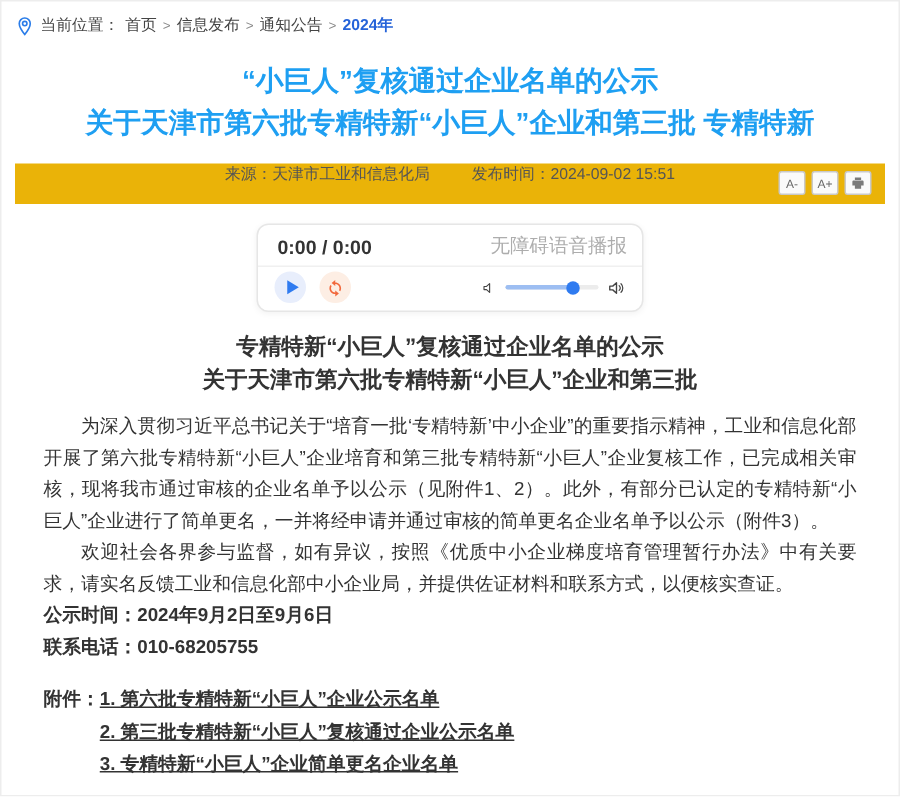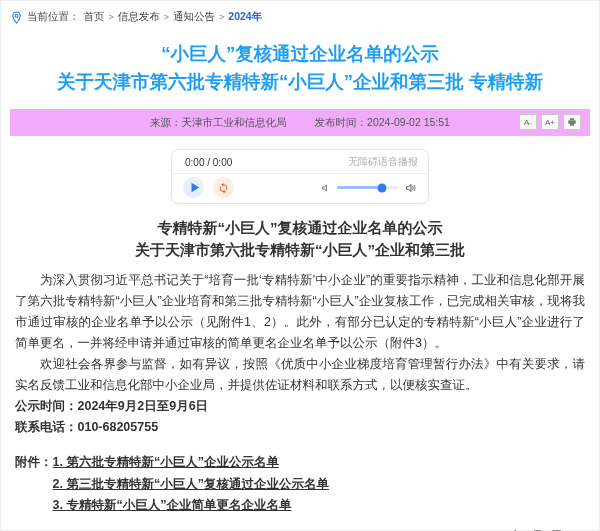--- a/index.html
+++ b/index.html
@@ -27,43 +27,43 @@
   .breadcrumb a.active { color:#2563d9; font-weight:bold; }
   
   .title {
     margin:16px auto 0; text-align:center;
     color:#1e9ff2; font-size:18.5px; font-weight:bold;
     line-height:28px; width:540px;
   }
   .title span { display:block; }
   
   .meta-bar {
-    margin:13px 9px 0; height:27px; background:#f0abfc;
-    display:flex; align-items:center; justify-content:center;
+    margin:13px 9px 0; height:27px; background:#eab308;
+    display:flex; align-items:flex-start; justify-content:center;
     gap:28px; font-size:10.5px; color:#555; position:relative;
   }
   .meta-actions { position:absolute; right:9px; top:5px; display:flex; gap:4px; }
   .meta-actions button {
     width:18px; height:16px; font-size:8px; color:#666;
     background:#fafafa; border:1px solid #c9c9c9; border-radius:2px;
     display:flex; align-items:center; justify-content:center; cursor:pointer;
     font-family:"Liberation Sans", sans-serif; padding:0;
   }
   
   .audio-card {
     width:258px; margin:13px auto 0;
     border:1px solid #e6e6e6; border-radius:8px; background:#fff;
     box-shadow:0 1px 4px rgba(0,0,0,.05);
   }
   .audio-top {
     display:flex; align-items:center; justify-content:space-between;
     padding:5px 10px 4px 13px; border-bottom:1px solid #f0f0f0;
   }
-  .audio-time { font-size:10px; color:#333; }
-  .audio-caption { font-size:10px; color:#adadad; }
+  .audio-time { font-size:13px; color:#333;font-weight:bold; }
+  .audio-caption { font-size:13px; color:#adadad; }
   .audio-bottom { display:flex; align-items:center; padding:3px 11px 5px 11px; }
   .round-btn {
     width:21px; height:21px; border-radius:50%;
     display:flex; align-items:center; justify-content:center;
     border:none; cursor:pointer; padding:0;
   }
   .play-btn { background:#e8eefc; }
   .replay-btn { background:#fdeee4; margin-left:9px; }
   .volume-group { margin-left:auto; display:flex; align-items:center; gap:6px; }
   .vol-track { width:62px; height:3px; background:#ececec; border-radius:2px; position:relative; cursor:pointer; }
@@ -73,21 +73,21 @@
     width:9px; height:9px; border-radius:50%; background:#2f7bf0; cursor:grab;
   }
   
   .subtitle {
     margin-top:13px; text-align:center;
     font-size:15px; font-weight:bold; color:#333; line-height:22px;
   }
   .subtitle span { display:block; }
   
   .content {
-    margin:9px 14px 0; font-size:12.5px; line-height:21px;
+    margin:9px 28px 0; font-size:12.5px; line-height:21px;
     text-align:justify; color:#333;
   }
   .content p.indent { text-indent:2em; }
   .bold-line { font-weight:bold; }
   .attachments { display:flex; margin-top:14px; font-weight:bold; }
   .attach-label { white-space:nowrap; }
   .attach-items div { line-height:21.5px; cursor:pointer;text-decoration:underline; }
   .doc-date { text-align:right; margin:11px 36px 0; font-size:12.5px; color:#333; }
 </style>
 </head>

